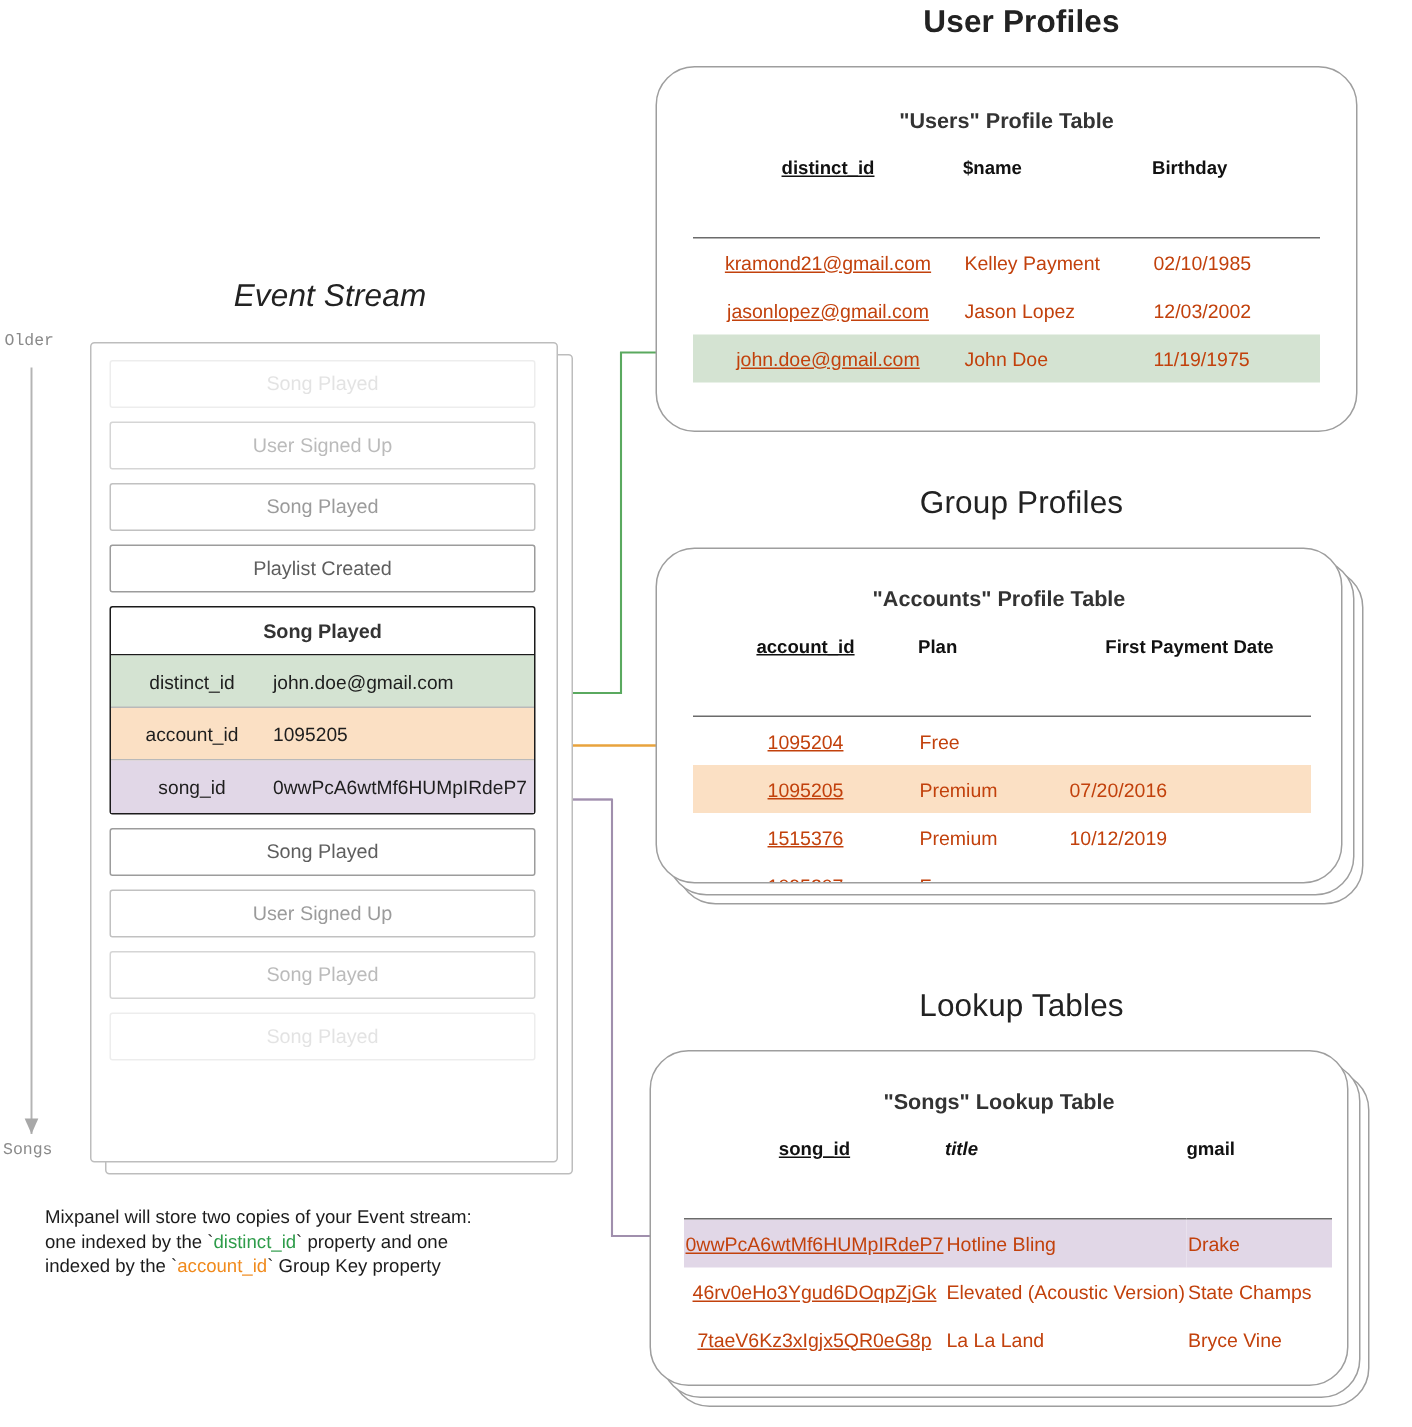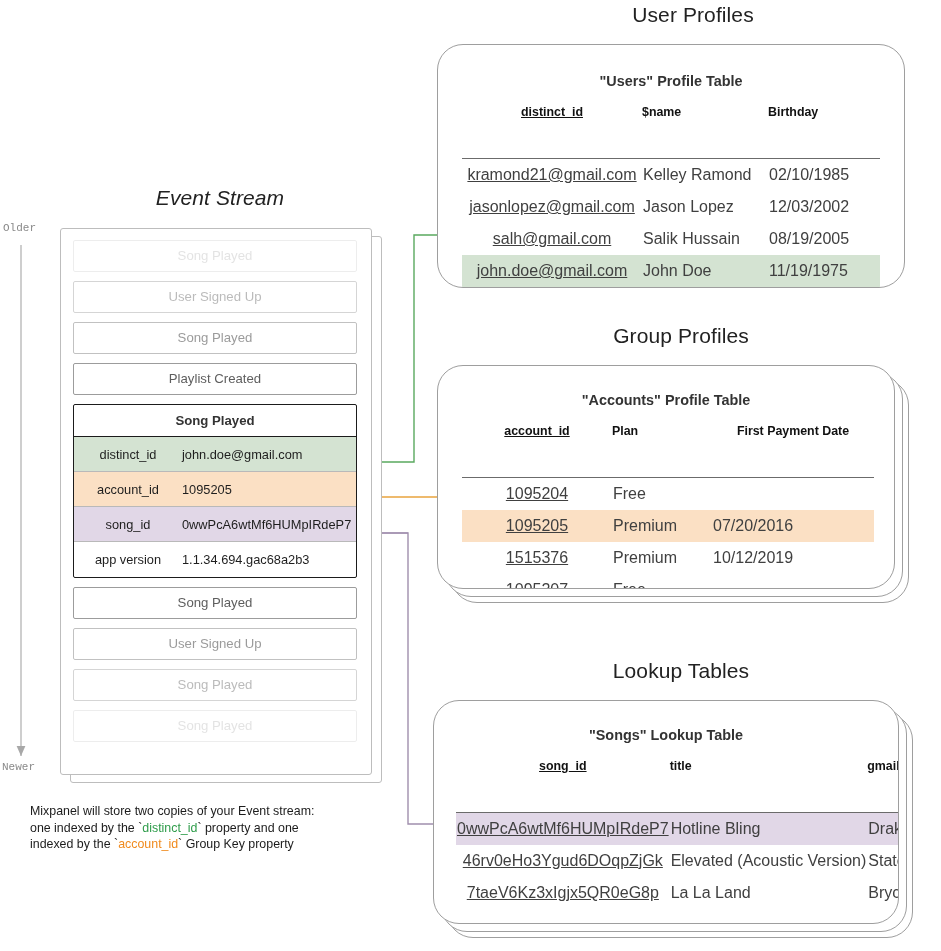--- a/index.html
+++ b/index.html
@@ -77,21 +77,21 @@
     font-weight:bold;color:#333;
   }
   table.dt{position:absolute;border-collapse:collapse;}
   table.dt th{
     font-size:12.4px;font-weight:bold;color:#111;padding:0 0 9px 0;
     text-align:center;white-space:nowrap;
   }
   table.dt th.u{text-decoration:underline;}
   table.dt th.lft{text-align:left;}
   table.dt td{
-    font-size:16px;color:#404040;height:30px;white-space:nowrap;margin-left:44px;
+    font-size:13px;color:#c2410c;height:30px;white-space:nowrap;margin-left:44px;
   }
   table.dt td.key{text-align:center;}
   table.dt td.key span{text-decoration:underline;}
   table.dt td.lft{text-align:left;}
   .hdr-rule td{border-bottom:1.5px solid #6b6b6b;height:0;padding:0;}
 
   
   svg.conn{position:absolute;left:0;top:0;width:941px;height:951px;pointer-events:none;}
 </style>
 </head>
@@ -119,21 +119,21 @@
 
     <path d="M365,462 L414,462 L414,235 L460,235" fill="none" stroke="#5aa95f" stroke-width="1.4" marker-end="url(#ag)"></path>
 
     <path d="M365,497 L462,497" fill="none" stroke="#e8a33d" stroke-width="1.7" marker-end="url(#ao)"></path>
 
     <path d="M365,533 L408,533 L408,533 L408,533" fill="none" stroke="#b9a7c4" stroke-width="1.4"></path>
     <path d="M365,533 L408,533 L408,824 L450,824" fill="none" stroke="#a08fad" stroke-width="1.4" marker-end="url(#ap)"></path>
   </svg>
 
   <div class="axis-label" style="left:3px;top:222px;">Older</div>
-  <div class="axis-label" style="left:2px;top:761px;">Newer</div>
+  <div class="axis-label" style="left:2px;top:761px;">Songs</div>
 
   <div class="sect-title" style="left:80px;top:186px;width:280px;font-style:italic;">Event Stream</div>
 
   <div class="stream-wrap">
     <div class="stream-layer stream-back"></div>
     <div class="stream-layer stream-front"></div>
     <div class="ev-list">
 
       <div class="ev f1">Song Played</div>
       <div class="ev f2">User Signed Up</div>
@@ -147,69 +147,60 @@
           <div class="ev-val">john.doe@gmail.com</div>
         </div>
         <div class="ev-row hl-orange">
           <div class="ev-key">account_id</div>
           <div class="ev-val">1095205</div>
         </div>
         <div class="ev-row hl-purple">
           <div class="ev-key">song_id</div>
           <div class="ev-val">0wwPcA6wtMf6HUMpIRdeP7</div>
         </div>
-        <div class="ev-row">
-          <div class="ev-key">app version</div>
-          <div class="ev-val">1.1.34.694.gac68a2b3</div>
-        </div>
       </div>
 
       <div class="ev f4">Song Played</div>
       <div class="ev f3">User Signed Up</div>
       <div class="ev f2">Song Played</div>
       <div class="ev f1">Song Played</div>
     </div>
   </div>
 
   <div class="caption">
     <span>Mixpanel will store two copies of your Event stream:</span><br>
     <span>one indexed by the `</span><span class="cap-green">distinct_id</span><span>` property and one</span><br>
     <span>indexed by the `</span><span class="cap-orange">account_id</span><span>` Group Key property</span>
   </div>
 
-  <div class="sect-title" style="left:563px;top:3px;width:260px;">User Profiles</div>
+  <div class="sect-title" style="left:551px;top:3px;width:260px;font-weight:bold;">User Profiles</div>
 
   <div class="panel" style="left:437px;top:44px;width:470px;height:246px;">
     <div class="panel-face" style="width:466px;height:242px;">
       <div class="tbl-title" style="top:28px;">"Users" Profile Table</div>
 
       <table class="dt" style="left:24px;top:60px;width:418px;">
         <tbody>
             <tr>
           <th class="u" style="width:180px;">distinct_id</th>
           <th class="lft" style="width:126px;">$name</th>
           <th class="lft" style="width:112px;">Birthday</th>
         </tr>
         <tr class="hdr-rule">
               <td colspan="3"></td>
             </tr>
         <tr>
           <td class="key"><span>kramond21@gmail.com</span></td>
-          <td class="lft">Kelley Ramond</td>
+          <td class="lft">Kelley Payment</td>
           <td class="lft">02/10/1985</td>
         </tr>
         <tr>
           <td class="key"><span>jasonlopez@gmail.com</span></td>
           <td class="lft">Jason Lopez</td>
           <td class="lft">12/03/2002</td>
-        </tr>
-        <tr>
-          <td class="key"><span>salh@gmail.com</span></td>
-          <td class="lft">Salik Hussain</td>
-          <td class="lft">08/19/2005</td>
         </tr>
         <tr class="hl-green">
           <td class="key"><span>john.doe@gmail.com</span></td>
           <td class="lft">John Doe</td>
           <td class="lft">11/19/1975</td>
         </tr>
       </tbody>
         </table>
     </div>
   </div>
@@ -262,21 +253,21 @@
   <div class="panel" style="left:433px;top:700px;width:486px;height:248px;">
     <div class="panel-layer" style="left:14px;top:14px;width:464px;height:222px;"></div>
     <div class="panel-layer" style="left:8px;top:8px;width:464px;height:222px;"></div>
     <div class="panel-face" style="width:464px;height:222px;">
       <div class="tbl-title" style="top:26px;">"Songs" Lookup Table</div>
 
       <table class="dt" style="left:22px;top:58px;width:432px;">
         <tbody>
             <tr>
           <th class="u" style="width:174px;">song_id</th>
-          <th class="lft" style="width:156px;">title</th>
+          <th class="lft" style="width:156px;font-style:italic;">title</th>
           <th class="lft" style="width:102px;">gmail</th>
         </tr>
         <tr class="hdr-rule">
               <td colspan="3"></td>
             </tr>
         <tr class="hl-purple">
           <td class="key"><span>0wwPcA6wtMf6HUMpIRdeP7</span></td>
           <td class="lft">Hotline Bling</td>
           <td class="lft">Drake</td>
         </tr>

